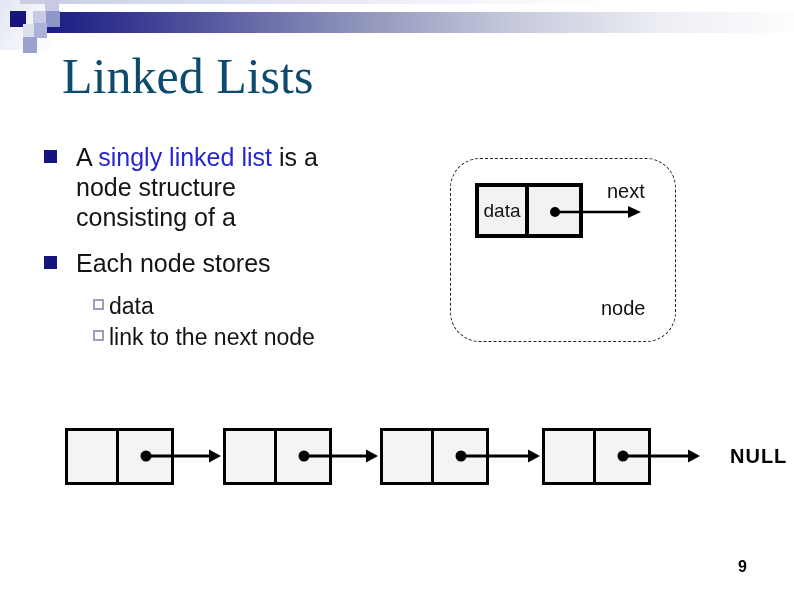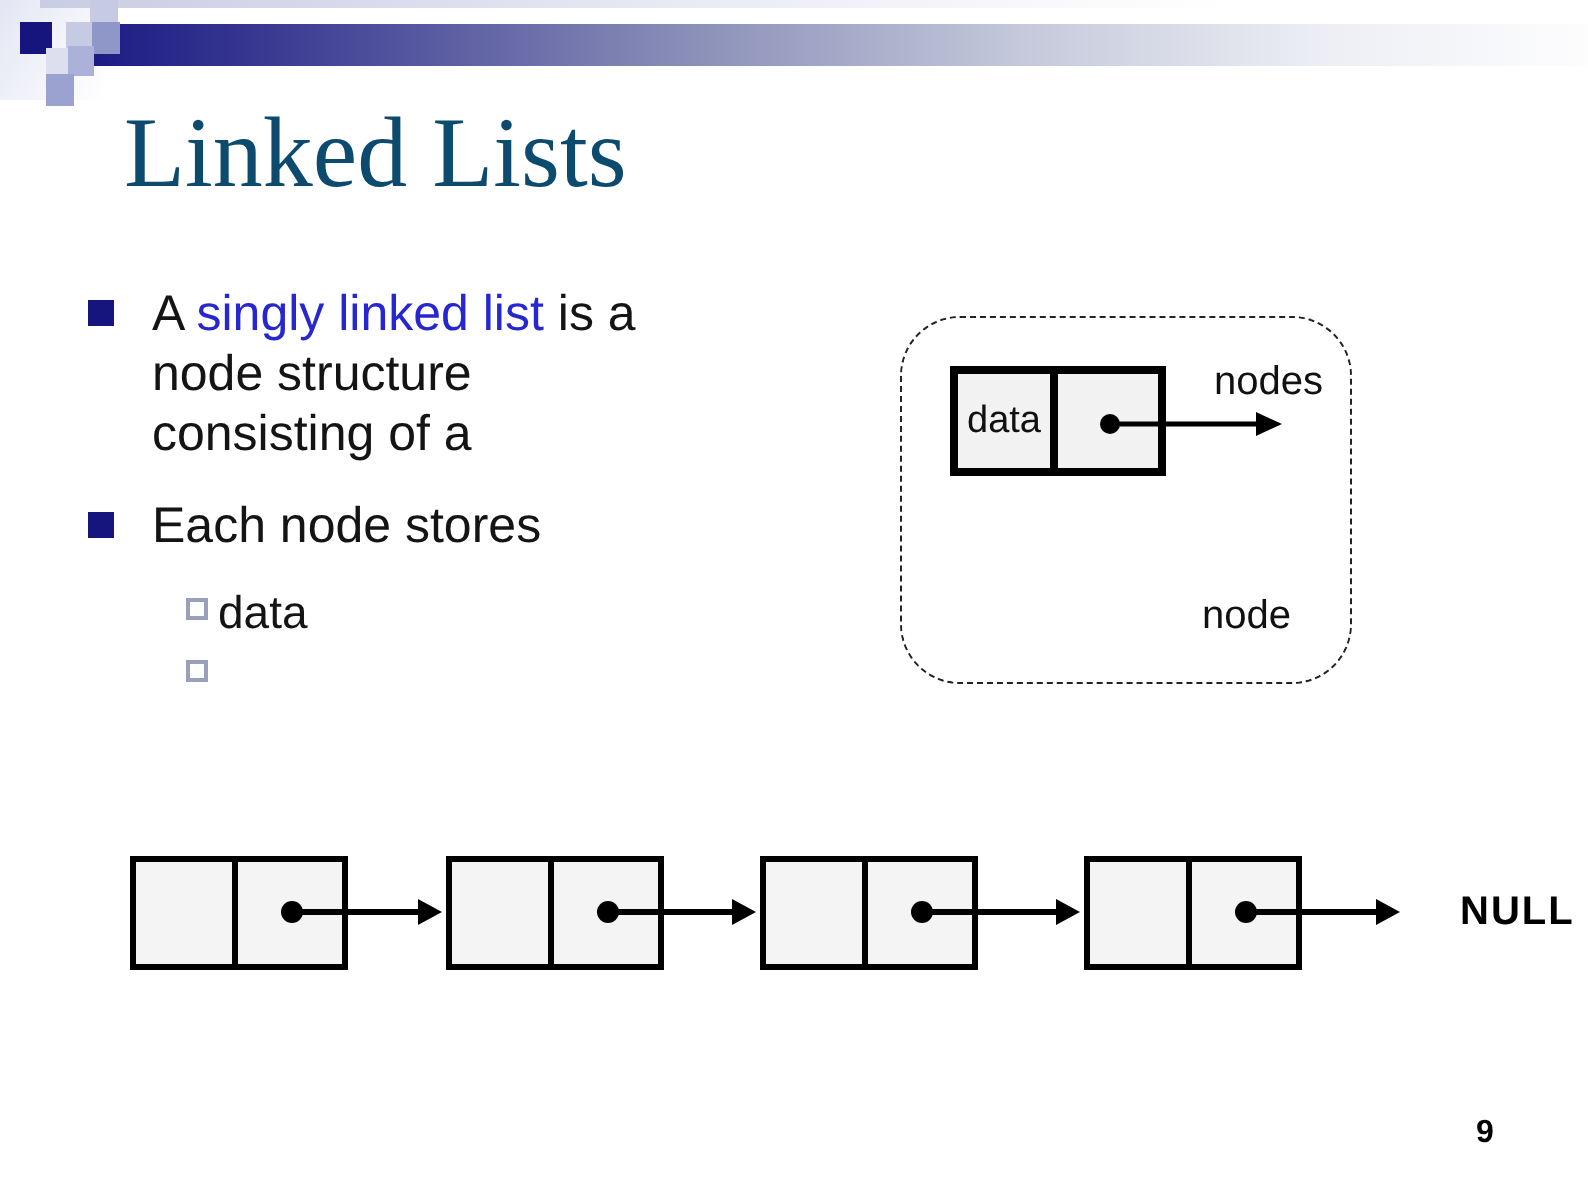--- a/index.html
+++ b/index.html
@@ -127,29 +127,30 @@
   <div class="row row-b2">
     <span class="bullet-sq"></span>
     <div class="btxt">Each node stores</div>
   </div>
   <div class="row sub row-s1">
     <span class="sub-sq"></span>
     <div class="stxt">data</div>
   </div>
   <div class="row sub row-s2">
     <span class="sub-sq"></span>
+    <div class="stxt">link to the next node</div>
   </div>
 </div>
 
 <div class="dashed-box"></div>
 <div class="dnode">
   <div class="cell-data">data</div>
   <div class="cell-next"></div>
 </div>
-<div class="lbl lbl-next">nodes</div>
+<div class="lbl lbl-next">next</div>
 <div class="lbl lbl-node">node</div>
 
 <div class="bnode n1">
   <div class="c1"></div>
   <div class="c2"></div>
 </div>
 <div class="bnode n2">
   <div class="c1"></div>
   <div class="c2"></div>
 </div>

